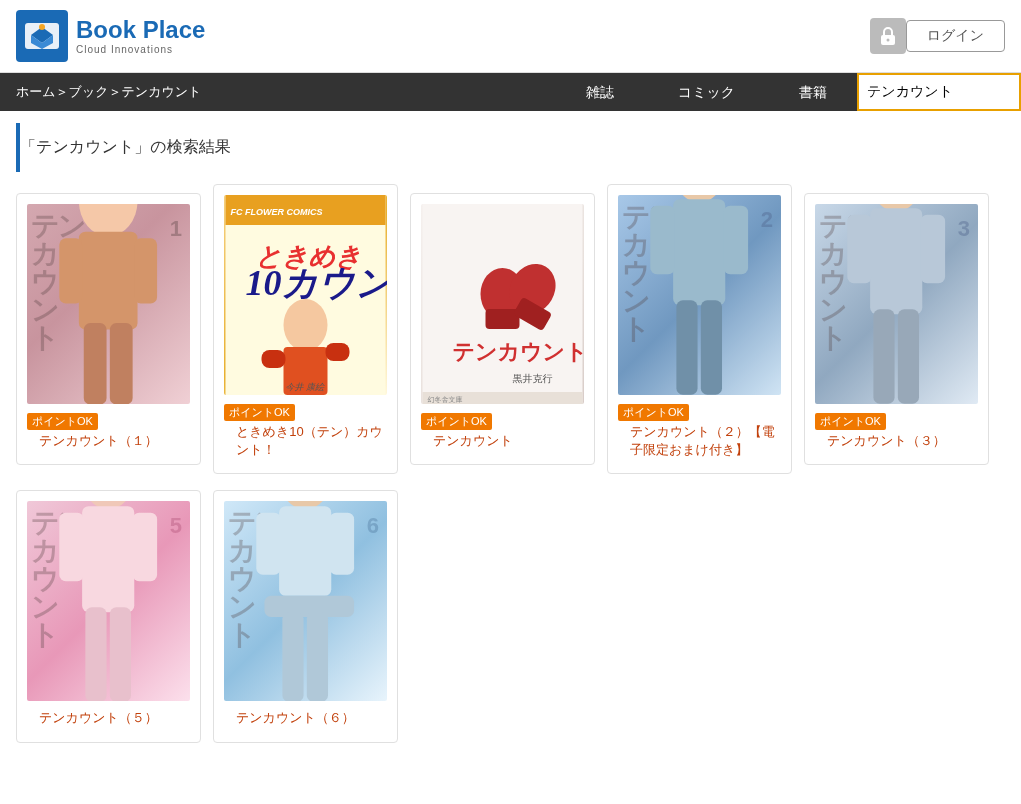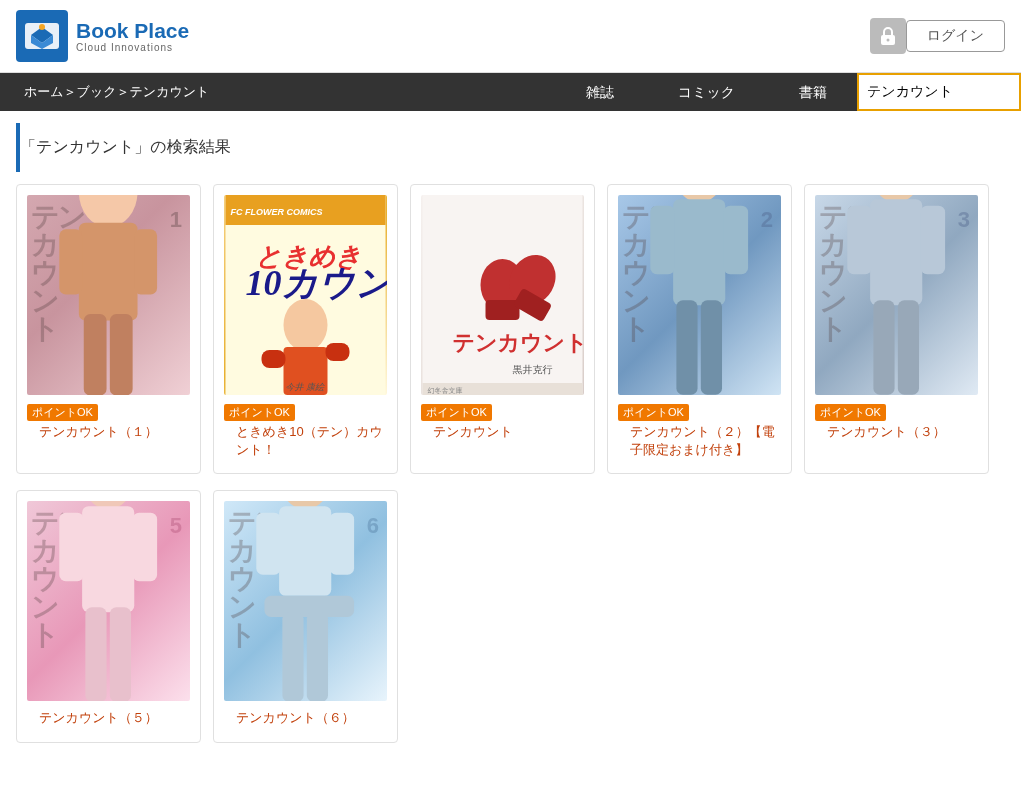--- a/index.html
+++ b/index.html
@@ -4,38 +4,38 @@
   <style>
     * { box-sizing: border-box; margin: 0; padding: 0; }
     body { font-family: 'Meiryo', 'MS Gothic', sans-serif; background: #fff; font-size: 14px; color: #333; }
 
     
     .header { display: flex; align-items: center; justify-content: space-between; padding: 8px 16px; border-bottom: 1px solid #ddd; height: 73px; }
     .logo-area { display: flex; align-items: center; gap: 8px; }
     .logo-icon { width: 52px; height: 52px; background: #1a6ab5; border-radius: 4px; display: flex; align-items: center; justify-content: center; }
     .logo-icon svg { width: 38px; height: 38px; }
     .logo-text { display: flex; flex-direction: column; }
-    .logo-title { font-size: 21px; font-weight: bold; color: #1a6ab5; line-height: 1.1; }
+    .logo-title { font-size: 24px; font-weight: bold; color: #1a6ab5; line-height: 1.1; }
     .logo-sub { font-size: 10px; color: #666; letter-spacing: 1px; }
     .login-area { display: flex; align-items: center; }
     .lock-btn { background: #bbb; border: none; border-radius: 4px; width: 36px; height: 36px; display: flex; align-items: center; justify-content: center; cursor: pointer; }
     .login-btn { background: #fff; border: 1px solid #999; border-radius: 4px; padding: 6px 20px; font-size: 14px; color: #555; cursor: pointer; }
 
     
-    .nav { background: #333; display: flex; align-items: center; height: 38px; padding-left: 8px; }
+    .nav { background: #333; display: flex; align-items: center; height: 38px; }
     .nav-breadcrumb { color: #fff; padding: 0 16px; font-size: 13px; flex: 1; }
     .nav-link { color: #fff; padding: 0 30px; font-size: 14px; line-height: 38px; cursor: pointer; text-decoration: none; }
     .search-box { background: #fff; border: 2px solid #e8a000; }
     .search-input { border: none; outline: none; padding: 4px 8px; font-size: 14px; width: 160px; height: 34px; }
 
     
     .search-heading { padding: 14px 0; font-size: 16px; color: #333; border-left: 4px solid #1a6ab5; margin: 12px 16px; }
 
     
-    .book-grid { display: flex; flex-wrap: wrap; gap: 12px; padding: 0 16px 16px 16px; }
+    .book-grid { display: flex; flex-wrap: wrap; gap: 12px; padding: 0 16px 16px 16px; align-items: center; }
     .book-card { background: #fff; border: 1px solid #e0e0e0; border-radius: 4px; width: 185px; padding: 10px 10px 14px 10px; cursor: pointer; }
     .book-cover { width: 100%; height: 200px; background: #eee; border-radius: 2px; overflow: hidden; display: flex; align-items: center; justify-content: center; margin-bottom: 8px; }
 
     
     .cover-1 { background: linear-gradient(135deg, #d4a8b0 0%, #c8949e 40%, #f0d0d5 100%); position: relative; overflow: hidden; }
     .cover-2 { background: linear-gradient(135deg, #f5d080 0%, #e8b030 50%, #fff8dc 100%); position: relative; overflow: hidden; font-style: italic; }
     .cover-3 { background: linear-gradient(135deg, #f5f0ee 0%, #e8e0dc 60%, #d8ccc8 100%); position: relative; overflow: hidden; }
     .cover-4 { background: linear-gradient(135deg, #a8c8e8 0%, #7098c0 50%, #d0e4f4 100%); position: relative; overflow: hidden; }
     .cover-5 { background: linear-gradient(135deg, #c8d8e8 0%, #90a8c0 50%, #e0eaf4 100%); position: relative; overflow: hidden; }
     .cover-6 { background: linear-gradient(135deg, #f0c8d8 0%, #e898b8 50%, #fce0ec 100%); position: relative; overflow: hidden; }

